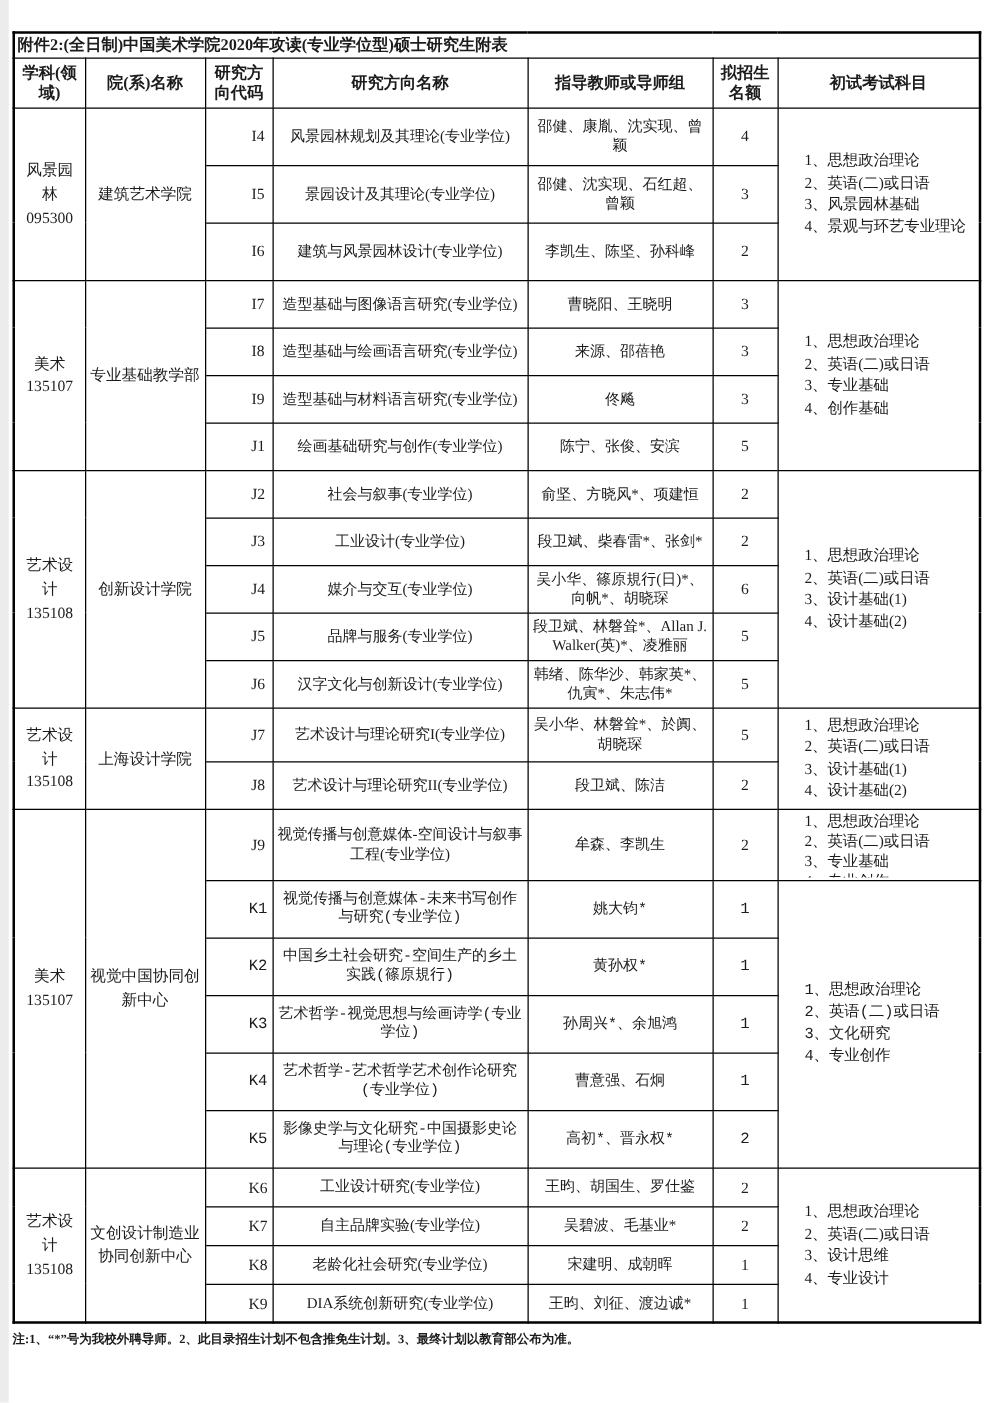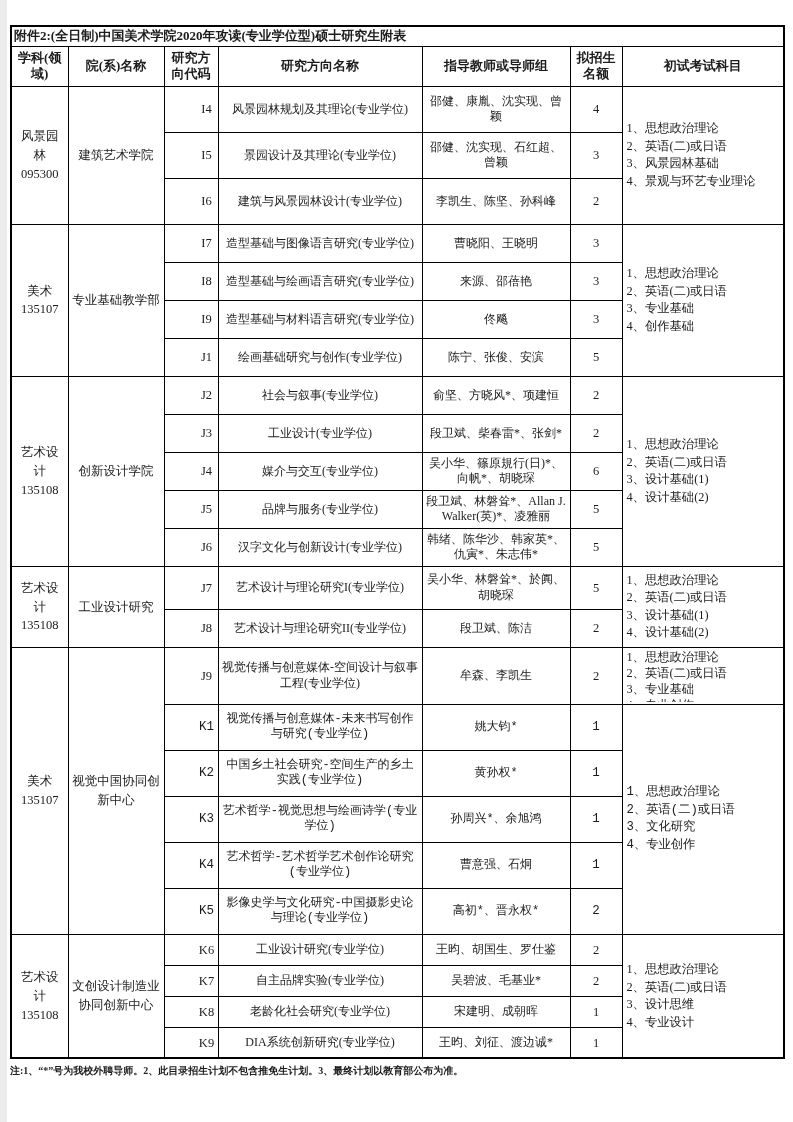--- a/index.html
+++ b/index.html
@@ -50,21 +50,21 @@
     line-height: 1.25;
   }
   .c-subject { white-space: pre-line; line-height: 1.5; }
   .c-dept    { line-height: 1.5; margin-left: 12px; }
   .c-code    { font-size: 12.5px; padding-left: 34px; }
   .c-dir     { font-size: 12px; margin-top: 28px; }
   .c-adv     { font-size: 12px; }
   .c-quota   { font-size: 12.5px; }
   .c-exam {
     text-align: left;
-    padding: 2px 2px 2px 4px;
+    padding: 2px 2px 2px 21px;
     font-size: 12.3px;
   }
   .c-exam .exam-text { white-space: pre-line; line-height: 1.42; }
   .c-exam .exam-clip { max-height: 52px; overflow: hidden; white-space: pre-line; line-height: 1.3; }
   .rh-a { height: 46px; }
   .rh-b { height: 38px; }
   .rh-c { height: 43px; }
   .rh-d { height: 54px; }
   .rh-e { height: 46px; font-family: Liberation Mono, monospace; }
   .rh-f { height: 31px; }
@@ -205,21 +205,21 @@
     <tr class="rh-b">
       <td class="c-code">J6</td>
       <td class="c-dir">汉字文化与创新设计(专业学位)</td>
       <td class="c-adv">韩绪、陈华沙、韩家英*、仇寅*、朱志伟*</td>
       <td class="c-quota">5</td>
     </tr>
 
     <tr class="rh-c">
       <td class="c-subject" rowspan="2">艺术设计
 135108</td>
-      <td class="c-dept" rowspan="2">工业设计研究</td>
+      <td class="c-dept" rowspan="2">上海设计学院</td>
       <td class="c-code">J7</td>
       <td class="c-dir">艺术设计与理论研究I(专业学位)</td>
       <td class="c-adv">吴小华、林磐耸*、於阗、胡晓琛</td>
       <td class="c-quota">5</td>
       <td class="c-exam" rowspan="2">
             <div class="exam-text">1、思想政治理论
 2、英语(二)或日语
 3、设计基础(1)
 4、设计基础(2)</div>
           </td>
@@ -253,21 +253,21 @@
       <td class="c-quota">1</td>
       <td class="c-exam" rowspan="5">
             <div class="exam-text">1、思想政治理论
 2、英语(二)或日语
 3、文化研究
 4、专业创作</div>
           </td>
     </tr>
     <tr class="rh-e">
       <td class="c-code">K2</td>
-      <td class="c-dir">中国乡土社会研究-空间生产的乡土实践(专业学位)</td>
+      <td class="c-dir">中国乡土社会研究-空间生产的乡土实践(篠原規行)</td>
       <td class="c-adv">黄孙权*</td>
       <td class="c-quota">1</td>
     </tr>
     <tr class="rh-e">
       <td class="c-code">K3</td>
       <td class="c-dir">艺术哲学-视觉思想与绘画诗学(专业学位)</td>
       <td class="c-adv">孙周兴*、余旭鸿</td>
       <td class="c-quota">1</td>
     </tr>
     <tr class="rh-e">

